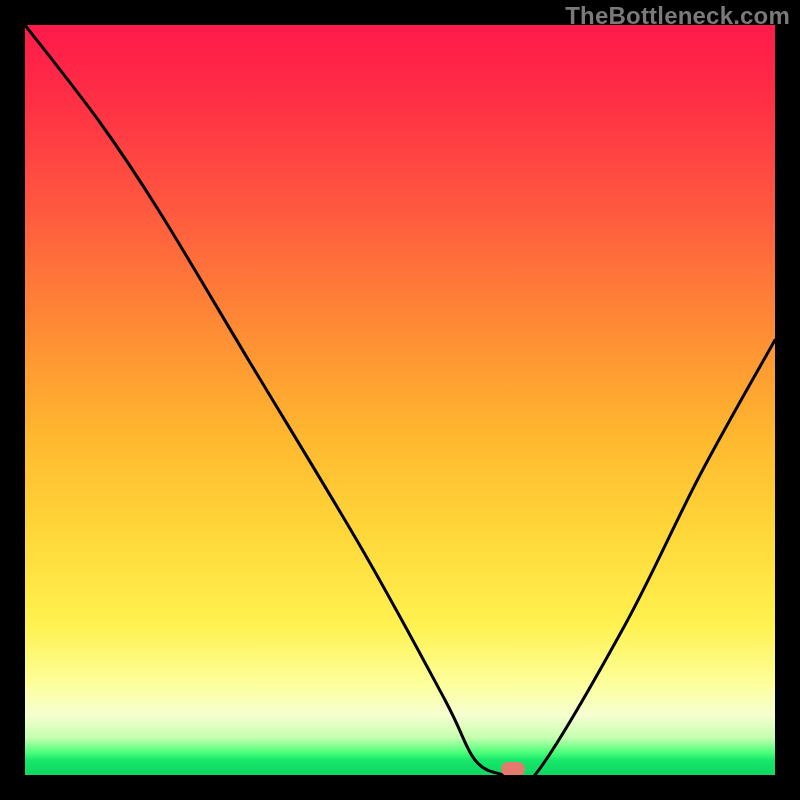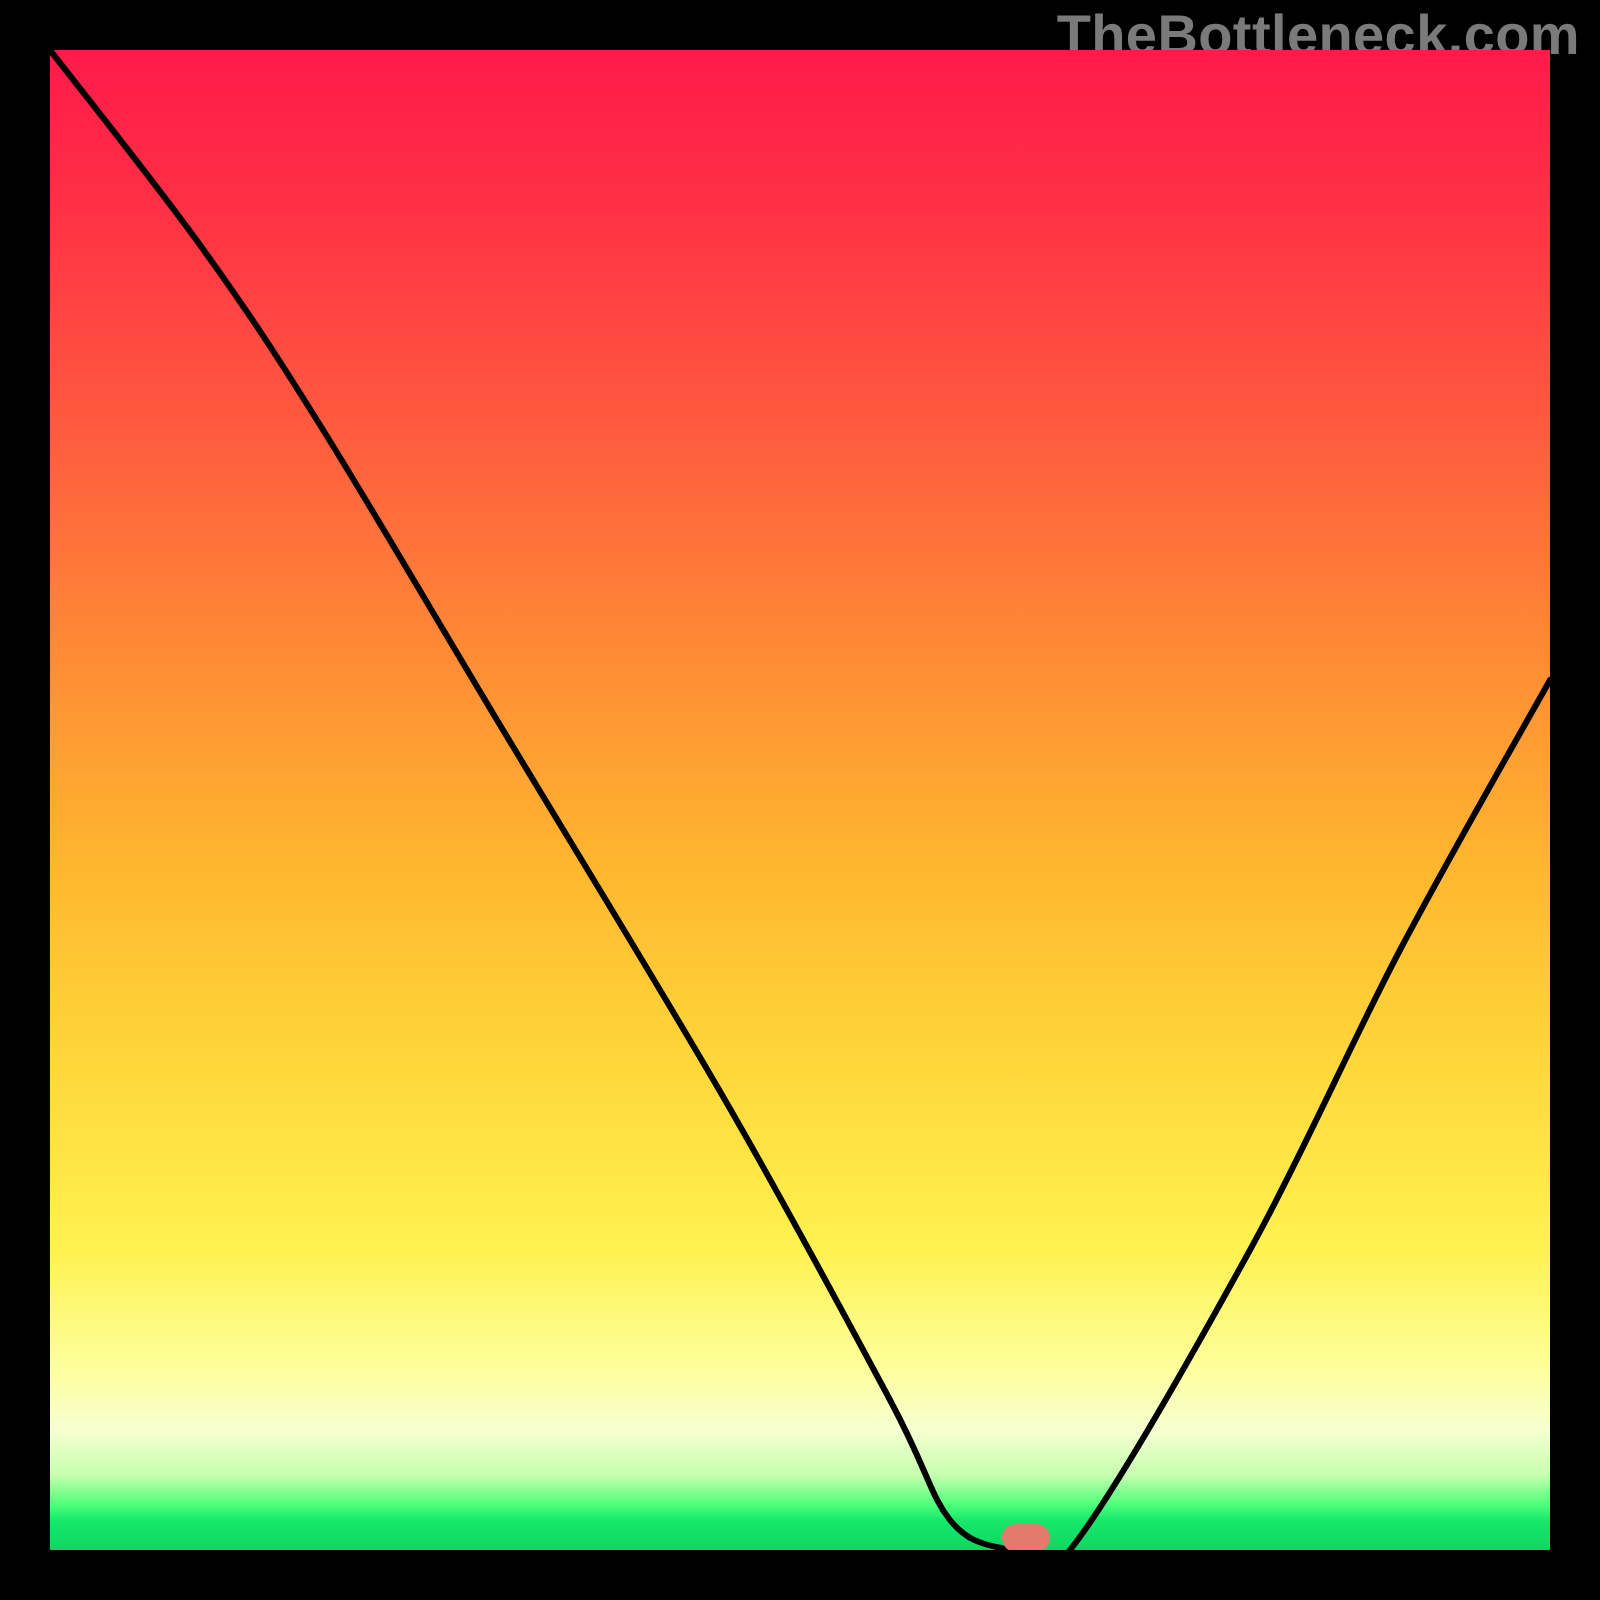--- a/index.html
+++ b/index.html
@@ -15,21 +15,21 @@
     position: relative;
     width: 800px;
     height: 800px;
     background: #000;
   }
   .watermark {
     position: absolute;
     top: 2px;
     right: 10px;
     color: #7a7a7a;
-    font-size: 28px;
+    font-size: 24px;
     font-weight: 600;
     letter-spacing: 0.2px;
     user-select: none;
   }
   .plot-area {
     position: absolute;
     left: 25px;
     top: 25px;
     width: 750px;
     height: 750px;

